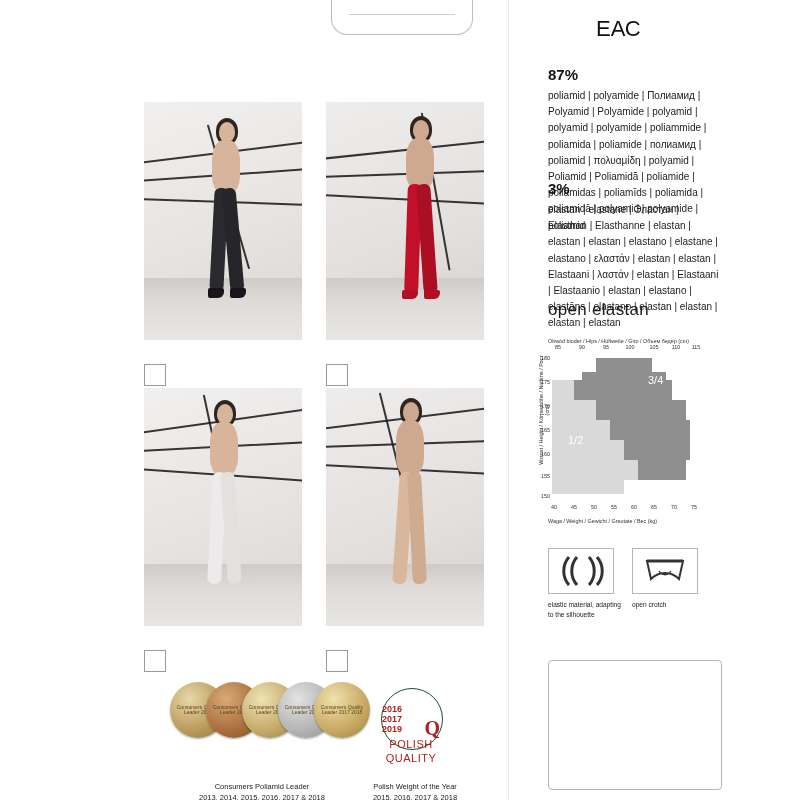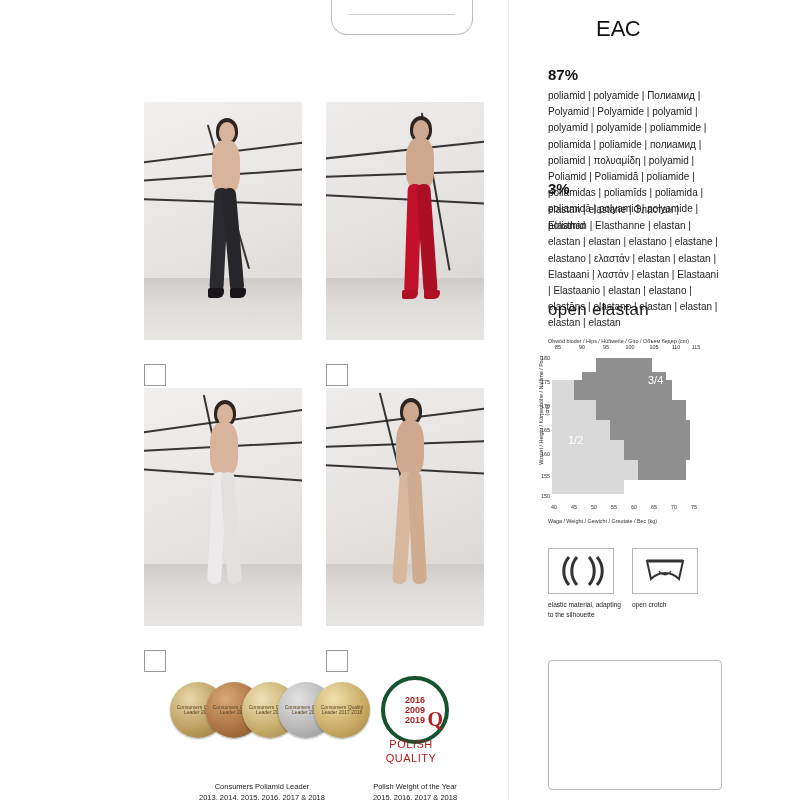--- a/index.html
+++ b/index.html
@@ -77,23 +77,23 @@
   .c1{left:26px;top:12px;background:radial-gradient(circle at 35% 30%,#e8d7a8,#b99b5c 60%,#8e7339);}
   .c2{left:62px;top:12px;background:radial-gradient(circle at 35% 30%,#d9a978,#a96f3c 60%,#7d4f27);}
   .c3{left:98px;top:12px;background:radial-gradient(circle at 35% 30%,#efe2b6,#c4aa68 60%,#96804a);}
   .c4{left:134px;top:12px;background:radial-gradient(circle at 35% 30%,#e2e2e2,#b4b4b4 60%,#8c8c8c);}
   .c5{left:170px;top:12px;background:radial-gradient(circle at 35% 30%,#f0e1ad,#c8a862 60%,#9a7f41);}
 
   .quality{
     position:absolute;left:228px;top:6px;width:78px;height:86px;text-align:center;
   }
   .q-circle{
-    position:absolute;left:9px;top:0;width:60px;height:60px;border-radius:50%;
-    border:4px solid #14532d;color:#b02020;
-    display:flex;flex-direction:column;align-items:center;justify-content:center;
+    position:absolute;left:9px;top:12px;width:60px;height:60px;border-radius:50%;
+    border:1px solid #14532d;color:#b02020;
+    display:flex;flex-direction:column;align-items:flex-start;justify-content:center;
     font-size:9px;font-weight:bold;line-height:1.12;
   }
   .q-q{position:absolute;right:2px;bottom:10px;font-size:20px;color:#b02020;font-weight:bold;font-family:"Liberation Serif",serif;}
   .q-label{position:absolute;left:0;top:62px;width:78px;font-size:11px;color:#b02020;letter-spacing:.5px;line-height:1.25;}
 
   .caption{
     position:absolute;font-size:7.5px;text-align:center;color:#1b1b1b;line-height:1.45;
   }
   .cap-left{left:28px;top:112px;width:180px;}
   .cap-right{left:206px;top:112px;width:130px;}
@@ -250,21 +250,21 @@
       <div class="coin c4">
           <span>Consumers Quality Leader 2016</span>
         </div>
       <div class="coin c5">
           <span>Consumers Quality Leader 2017 2018</span>
         </div>
 
       <div class="quality">
         <div class="q-circle">
           <div>2016</div>
-          <div>2009</div>
+          <div>2017</div>
           <div>2019</div>
           <div class="q-q">Q</div>
         </div>
         <div class="q-label">POLISH<br>QUALITY</div>
       </div>
 
       <div class="caption cap-left">
         <div>Consumers Poliamid Leader</div>
         <div>2013, 2014, 2015, 2016, 2017 &amp; 2018</div>
       </div>

